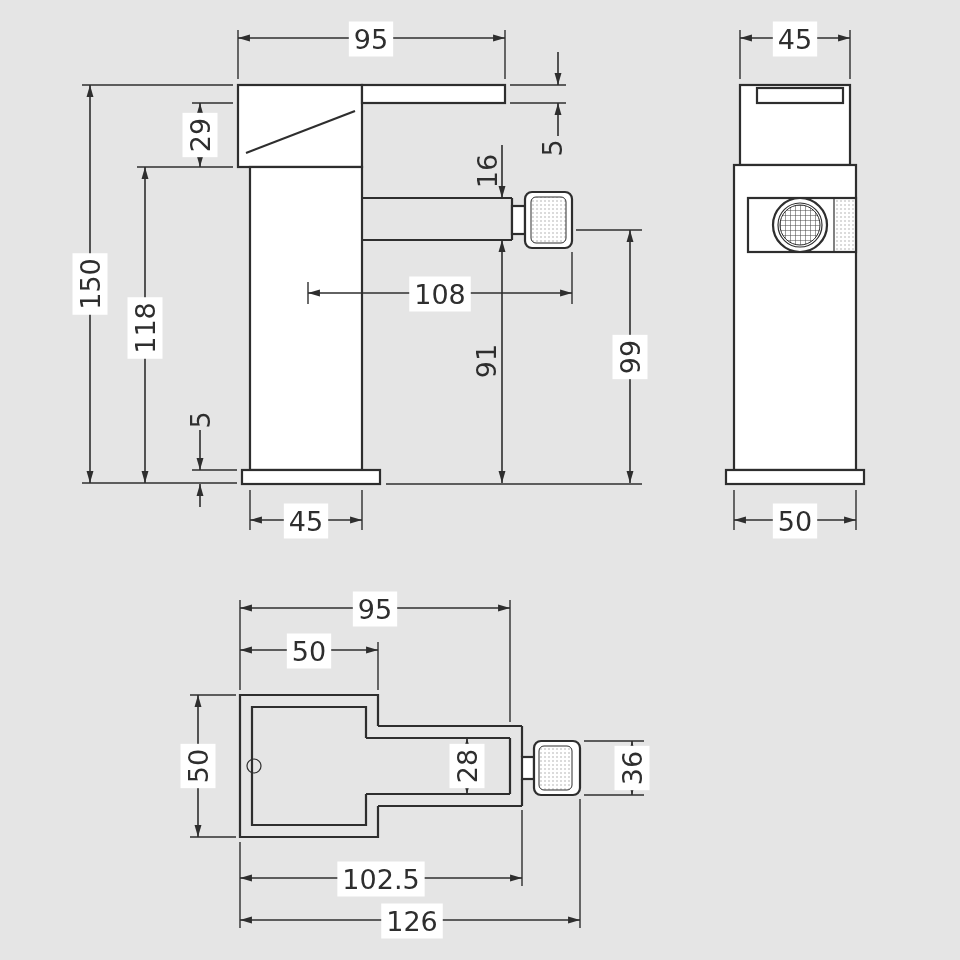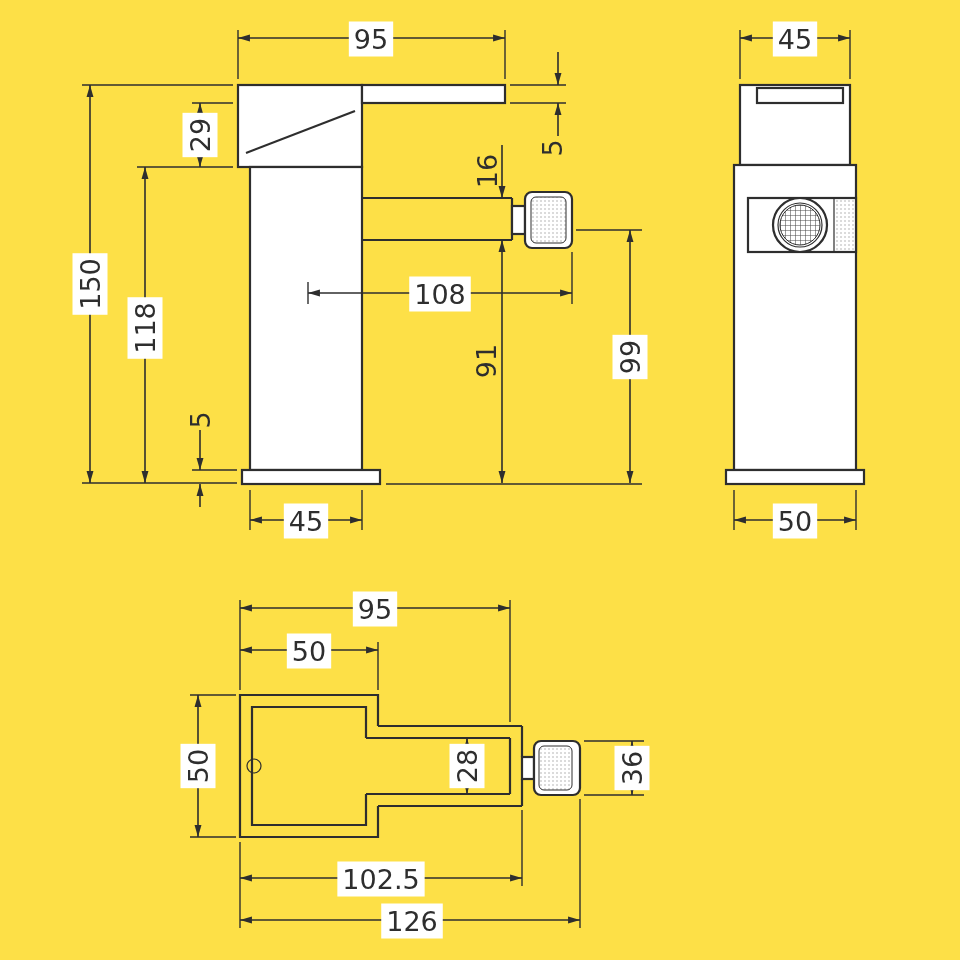--- a/index.html
+++ b/index.html
@@ -1,16 +1,16 @@
 <!DOCTYPE html>
 <html style="--line: #2e2e2e; --bg: #ffffff;"><head>
 <meta charset="utf-8">
 <style>
   html,body{margin:0;padding:0;background:#ffffff;}
-  .stage{width:960px;height:960px;background:#fde047;position:relative;overflow:hidden;}
+  .stage{width:960px;height:960px;background:#e5e5e5;position:relative;overflow:hidden;}
   svg{display:block;}
   .obj{fill:#ffffff;stroke:var(--line,#2e2e2e);stroke-width:2.2;}
   .obj-line{fill:none;stroke:var(--line,#2e2e2e);stroke-width:2.2;}
   .thin{stroke-width:1.2;}
   .ext{fill:none;stroke:var(--line,#2e2e2e);stroke-width:1.4;}
   .dimline{fill:none;stroke:var(--line,#2e2e2e);stroke-width:1.6;}
   text.dim{font-family:"DejaVu Sans", sans-serif;font-size:27px;fill:var(--line,#2e2e2e);
            text-anchor:middle;dominant-baseline:central;}
 </style>
 </head>

